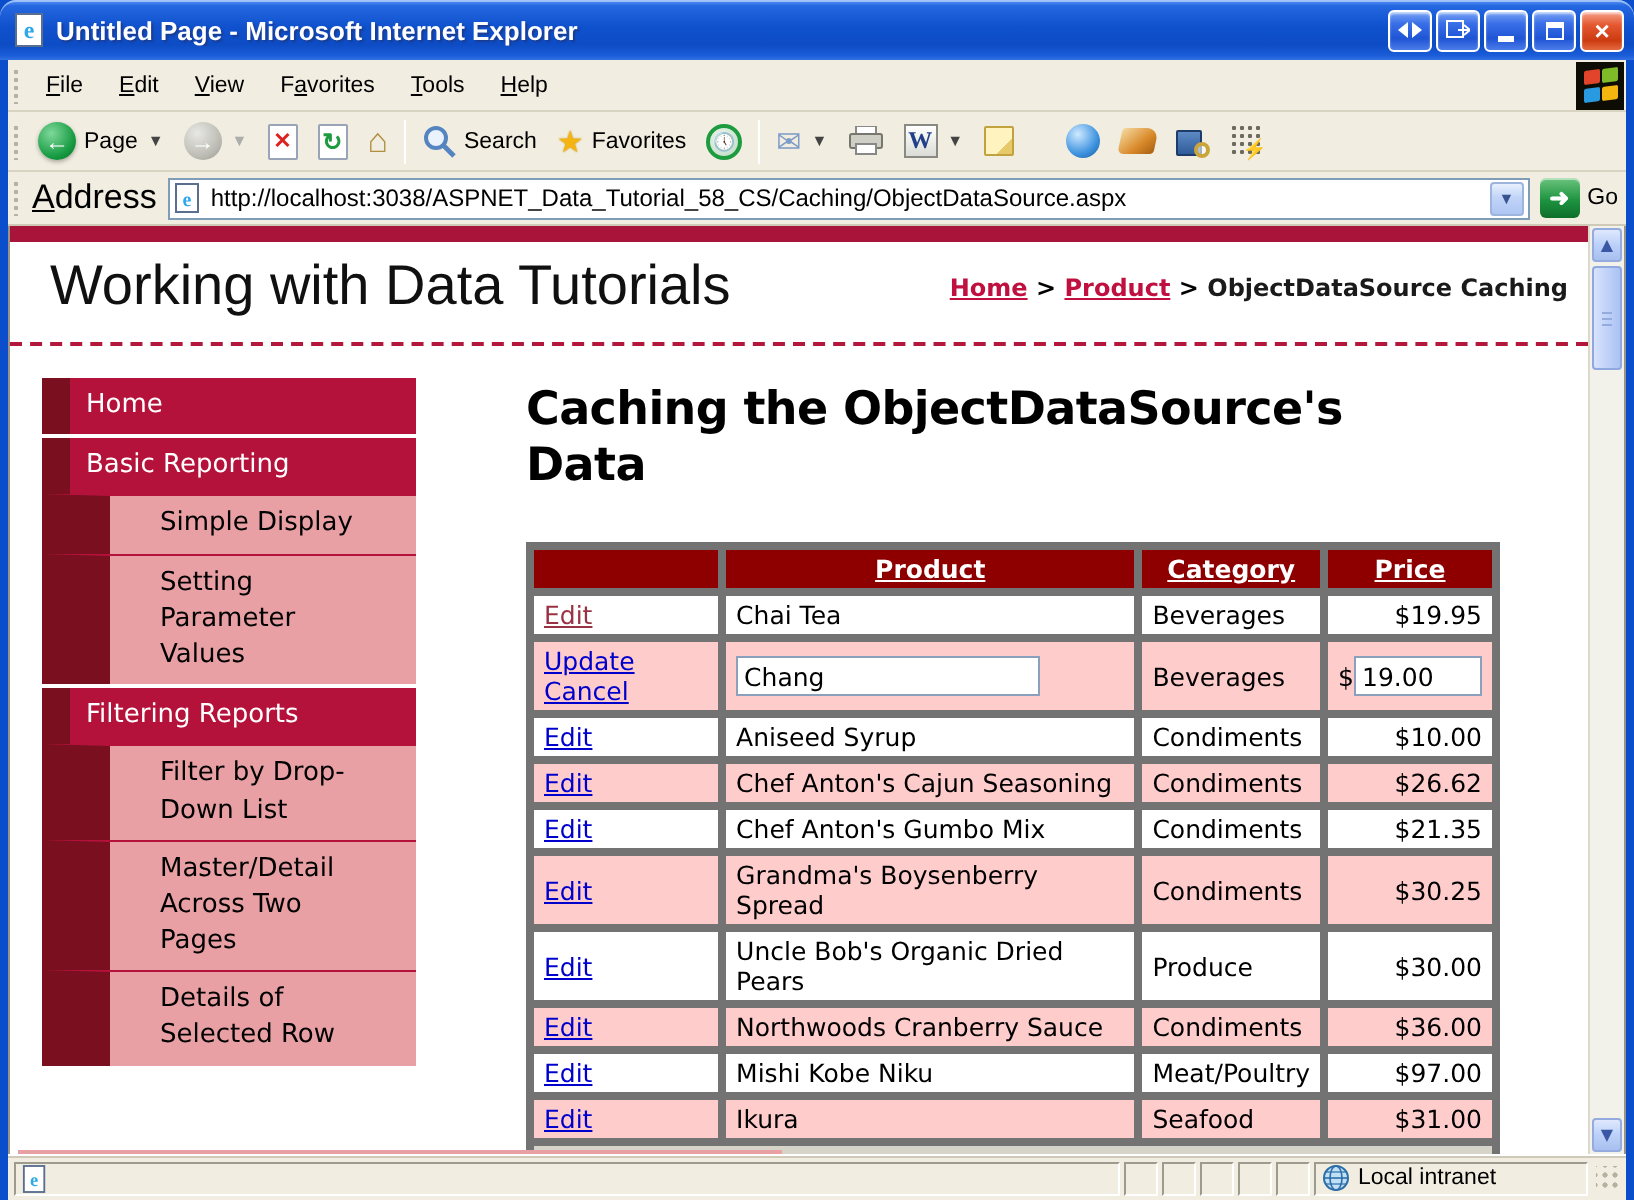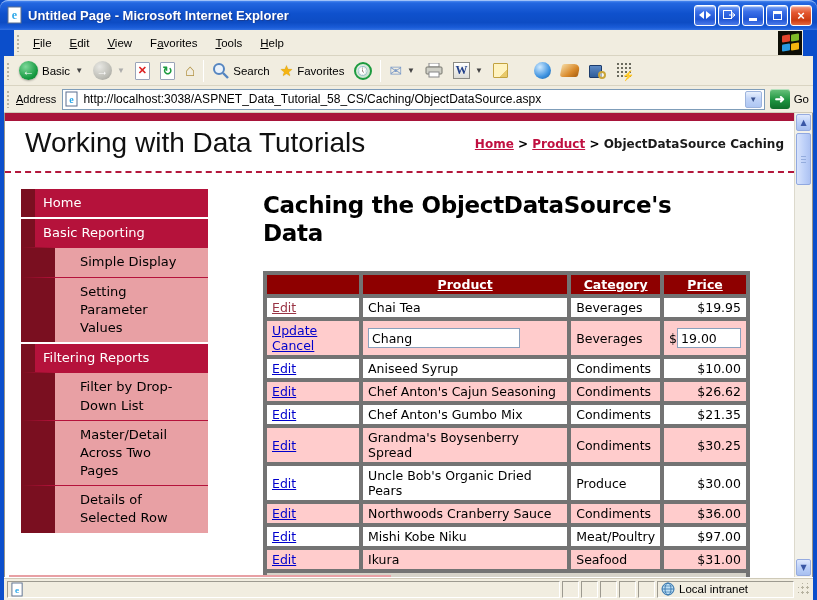--- a/index.html
+++ b/index.html
@@ -23,21 +23,21 @@
     background:linear-gradient(180deg,#7aa4f5 0%,#3a6fe8 30%,#1f55d4 70%,#4c7bea 100%);
     color:#fff; display:flex; align-items:center; justify-content:center; font-size:9px; cursor:pointer;
     box-shadow: inset 0 1px 1px rgba(255,255,255,.6);
   }
   .wbtn.close { background:linear-gradient(180deg,#f5a088 0%,#e4572f 35%,#cc3b11 75%,#e4693f 100%); font-size:13px; font-weight:bold; }
   .wbtn svg { display:block; }
   .glyph-min { width:8px; height:3px; background:#fff; margin-top:8px; }
   .glyph-max { width:9px; height:9px; border:1px solid #fff; border-top:3px solid #fff; }
 
   
-  .menubar { height:26px; flex:0 0 26px; margin:0 14px; background:#f1ede0; display:flex; align-items:center;
+  .menubar { height:26px; flex:0 0 26px; margin:0 4px; background:#f1ede0; display:flex; align-items:center;
              border-bottom:1px solid #d9d4c2; position:relative; }
   .grip { width:4px; height:18px; margin:0 4px 0 2px;
           background-image:radial-gradient(circle,#b6b2a0 1px,transparent 1.3px);
           background-size:4px 4px; }
   .menu-item { font-size:11.5px; color:#000; padding:4px 9px; cursor:pointer; }
   .menu-item u { text-decoration:underline; }
   .flex-sp { flex:1; }
   .winflag { width:24px; height:24px; background:#0d0d05; margin-right:1px; position:relative; overflow:hidden; flex:0 0 auto; }
   .wfq { position:absolute; width:8px; height:7px; transform:skewY(-8deg); border-radius:1px; }
   .wfq.r { left:4px; top:4px;  background:#e1442b; }
@@ -74,21 +74,21 @@
   .msn-ic  { width:18px; height:13px; background:linear-gradient(135deg,#f5d9a0,#d98a2b 60%,#a85f10); border-radius:2px 6px 2px 3px; transform:skewX(-12deg); }
   .rsrch-ic{ position:relative; width:17px; height:16px; }
   .rsrch-ic .bk { position:absolute; left:0; top:2px; width:13px; height:13px; background:linear-gradient(#5d89c4,#2f5d9a); border:1px solid #1d3c6c; border-radius:1px; }
   .rsrch-ic .mg { position:absolute; right:0; bottom:0; width:8px; height:8px; border:2px solid #caa53a; border-radius:50%; background:rgba(255,255,255,.6); }
   .quick-ic { width:17px; height:17px; background-image:radial-gradient(circle,#6a6a5e 1px,transparent 1.2px); background-size:4px 4px; position:relative; }
   .quick-ic .bolt { position:absolute; right:-2px; bottom:-2px; color:#e8a810; font-size:10px; font-weight:bold; }
 
   
   .addressbar { height:27px; flex:0 0 27px; margin:0 4px; background:#f1ede0; display:flex; align-items:center;
                 border-bottom:1px solid #cfcab8; padding-right:4px; }
-  .addr-label { font-size:11px; padding:0 6px 0 2px; color:#000; }
+  .addr-label { font-size:17px; padding:0 6px 0 2px; color:#000; }
   .addr-label u { text-decoration:underline; }
   .addr-field { flex:1; height:21px; background:#fff; border:1px solid #7f9db9; display:flex; align-items:center; padding:1px 2px; }
   .addr-url { flex:1; font-size:12px; font-family:"Liberation Sans",sans-serif; color:#000; white-space:nowrap; overflow:hidden; }
   .addr-drop { width:17px; height:17px; background:linear-gradient(#e8f0fd,#c1d4f8 45%,#aec6f2); border:1px solid #9db4dd;
                border-radius:2px; color:#39538f; font-size:8px; display:flex; align-items:center; justify-content:center; cursor:pointer; }
   .go-btn { display:flex; align-items:center; gap:4px; margin-left:5px; cursor:pointer; font-size:11.5px; }
   .go-ic { width:20px; height:20px; border-radius:3px; background:linear-gradient(#6cc47e,#1e9440 55%,#0e6e2a); color:#fff;
            display:flex; align-items:center; justify-content:center; font-weight:bold; font-size:12px; box-shadow:inset 0 1px 0 rgba(255,255,255,.5); }
 
   
@@ -213,21 +213,21 @@
         <span class="wfq g"></span>
         <span class="wfq b"></span>
         <span class="wfq y"></span>
     </span>
   </div>
 
   <div class="toolbar">
     <span class="grip"></span>
     <span class="tbtn">
       <span class="circle-ic back-c">←</span>
-      <span>Basic</span>
+      <span>Page</span>
       <span class="drop">▼</span>
     </span>
     <span class="tbtn disabled">
       <span class="circle-ic fwd-c">→</span>
       <span class="drop" style="color:#aaa">▼</span>
     </span>
     <span class="tbtn">
         <span class="doc-ic">
           <span class="stop-x">✕</span>
         </span>

